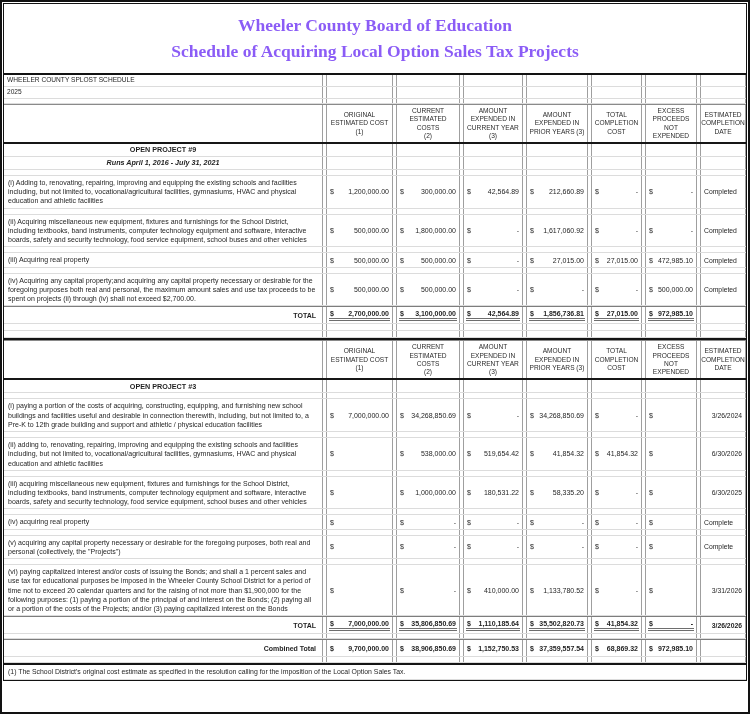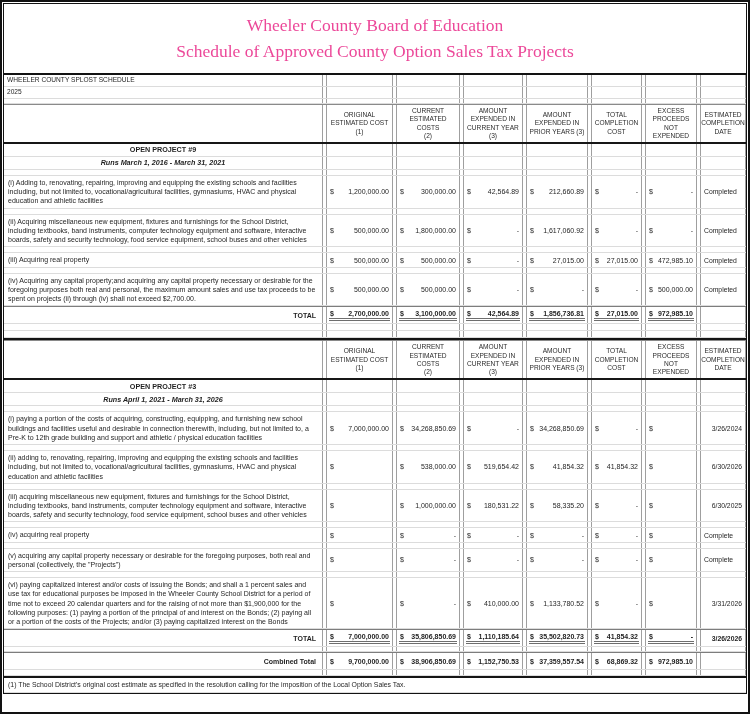--- a/index.html
+++ b/index.html
@@ -1,19 +1,19 @@
 <!DOCTYPE html>
 <html><head>
 <meta charset="utf-8">
 <style>
   html,body{margin:0;padding:0;background:#ffffff;}
   .page{width:750px;min-height:714px;background:#fff;border:2px solid #121212;box-sizing:border-box;
         font-family:"Liberation Sans",sans-serif;color:#1f1f1f;}
   .page-inner{border:1px solid #121212;margin:1px;}
-  .title-block{text-align:center;padding:8px 0 9px;font-family:"Liberation Serif",serif;font-weight:normal;color:#ec4899;}
+  .title-block{text-align:center;padding:8px 0 9px;font-family:"Liberation Serif",serif;font-weight:bold;color:#8b5cf6;}
   .title-line{font-size:17.5px;line-height:26px;}
   .sheet{border-top:2px solid #121212;}
   .tr{display:flex;align-items:stretch;border-bottom:1px solid #dcdcdc;}
   .cd{width:319px;box-sizing:border-box;padding:2px 4px;font-size:7px;line-height:1.32;
       border-right:1px solid #9f9f9f;}
   .sp{width:3px;box-sizing:border-box;}
   .cm,.ct,.ch{box-sizing:border-box;border-left:1px solid #9f9f9f;border-right:1px solid #9f9f9f;}
   .w1{width:67px}.w2{width:64px}.w3{width:60px}.w4{width:62px}.w5{width:51px}.w6{width:52px}.w7{width:46px}
   .cm{display:flex;align-items:center;padding:0 2px;font-size:7px;}
   .mwrap{flex:1;display:flex;justify-content:space-between;align-items:flex-end;padding:0 1px;}
@@ -39,21 +39,21 @@
   .fn{padding:2px 4px;font-size:6.9px;line-height:1.35;border-bottom:1px solid #dcdcdc;min-height:9px;}
 </style>
 </head>
 <body>
 
 <div class="page">
   <div class="page-inner">
 
     <div class="title-block">
       <div class="title-line">Wheeler County Board of Education</div>
-      <div class="title-line">Schedule of Approved County Option Sales Tax Projects</div>
+      <div class="title-line">Schedule of Acquiring Local Option Sales Tax Projects</div>
     </div>
 
     <div class="sheet" id="sheet">
         <div class="tr r-label">
           <div class="cd ">WHEELER COUNTY SPLOST SCHEDULE</div>
           <div class="sp"></div>
           <div class="cm w1"></div>
           <div class="sp"></div>
           <div class="cm w2"></div>
           <div class="sp"></div>
@@ -143,21 +143,21 @@
           <div class="sp"></div>
           <div class="cm w4"></div>
           <div class="sp"></div>
           <div class="cm w5"></div>
           <div class="sp"></div>
           <div class="cm w6"></div>
           <div class="sp"></div>
           <div class="ct w7"></div>
         </div>
         <div class="tr r-sec period">
-          <div class="cd ">Runs March 1, 2016 - March 31, 2021</div>
+          <div class="cd ">Runs April 1, 2016 - July 31, 2021</div>
           <div class="sp"></div>
           <div class="cm w1"></div>
           <div class="sp"></div>
           <div class="cm w2"></div>
           <div class="sp"></div>
           <div class="cm w3"></div>
           <div class="sp"></div>
           <div class="cm w4"></div>
           <div class="sp"></div>
           <div class="cm w5"></div>
@@ -530,37 +530,20 @@
           <div class="ch w6">EXCESS
 PROCEEDS NOT
 EXPENDED</div>
           <div class="sp"></div>
           <div class="ch w7">ESTIMATED
 COMPLETION
 DATE</div>
         </div>
         <div class="tr r-sec name">
           <div class="cd ">OPEN PROJECT  #3</div>
-          <div class="sp"></div>
-          <div class="cm w1"></div>
-          <div class="sp"></div>
-          <div class="cm w2"></div>
-          <div class="sp"></div>
-          <div class="cm w3"></div>
-          <div class="sp"></div>
-          <div class="cm w4"></div>
-          <div class="sp"></div>
-          <div class="cm w5"></div>
-          <div class="sp"></div>
-          <div class="cm w6"></div>
-          <div class="sp"></div>
-          <div class="ct w7"></div>
-        </div>
-        <div class="tr r-sec period">
-          <div class="cd ">Runs April 1, 2021 - March 31, 2026</div>
           <div class="sp"></div>
           <div class="cm w1"></div>
           <div class="sp"></div>
           <div class="cm w2"></div>
           <div class="sp"></div>
           <div class="cm w3"></div>
           <div class="sp"></div>
           <div class="cm w4"></div>
           <div class="sp"></div>
           <div class="cm w5"></div>

